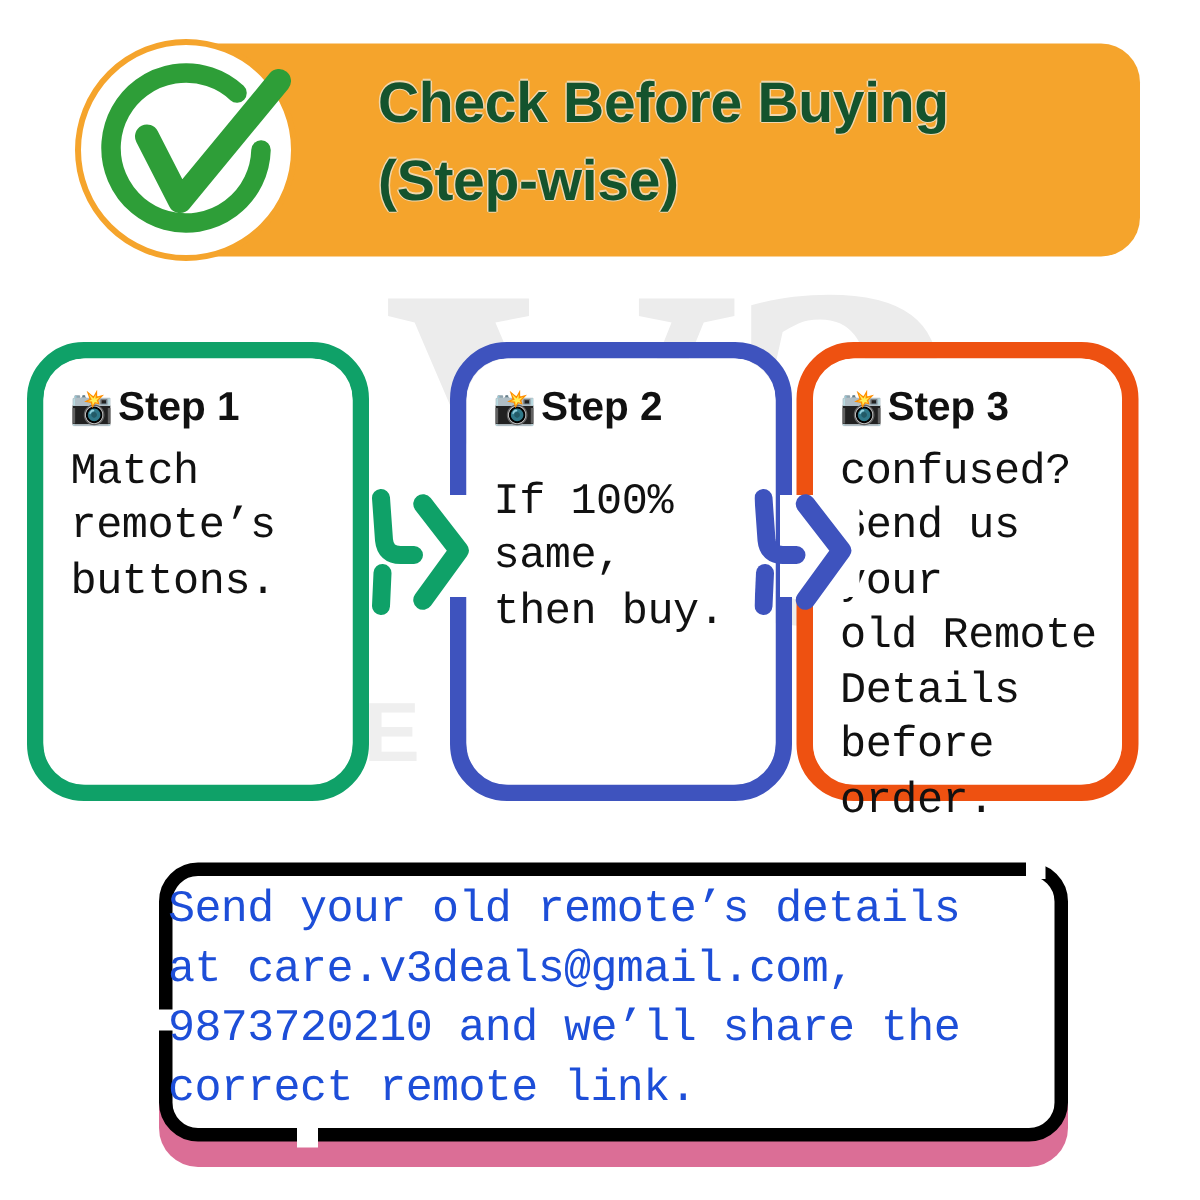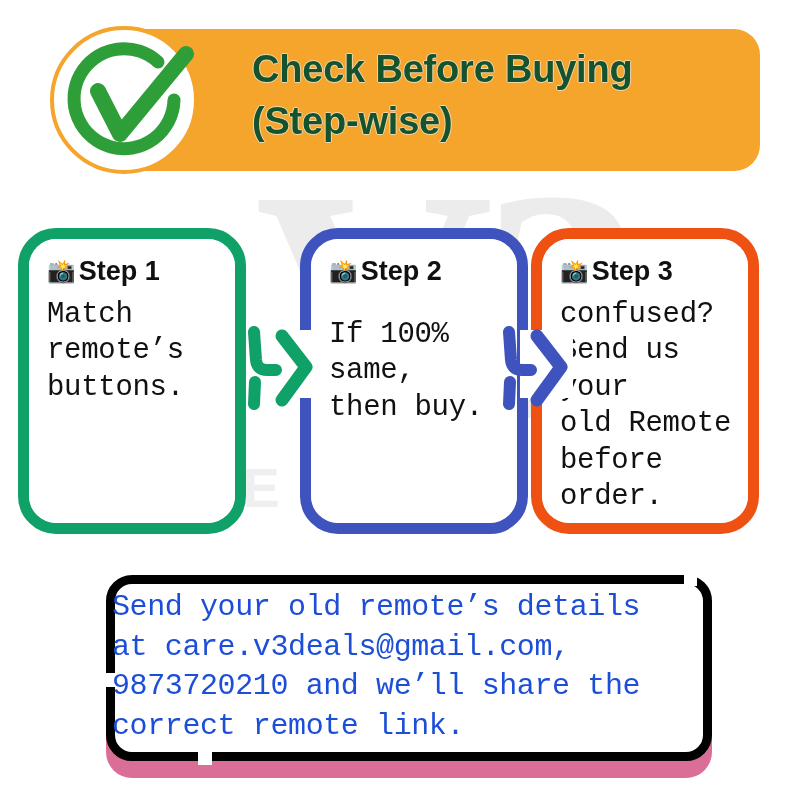--- a/index.html
+++ b/index.html
@@ -268,20 +268,21 @@
 
 <div class="step-box" id="step-box-3">
   <div class="step-inner">
     <div class="step-head">
       <span class="cam">📸</span><span>Step 3</span>
     </div>
     <div class="step-body">
       <div>confused?</div>
       <div>Send us your</div>
       <div>old Remote</div>
+      <div>Details</div>
       <div>before order.</div>
     </div>
   </div>
 </div>
 
 <div class="notch" id="notch-1r"></div>
 <div class="notch" id="notch-2l"></div>
 <div class="notch" id="notch-2r"></div>
 <div class="notch" id="notch-3l"></div>
 

